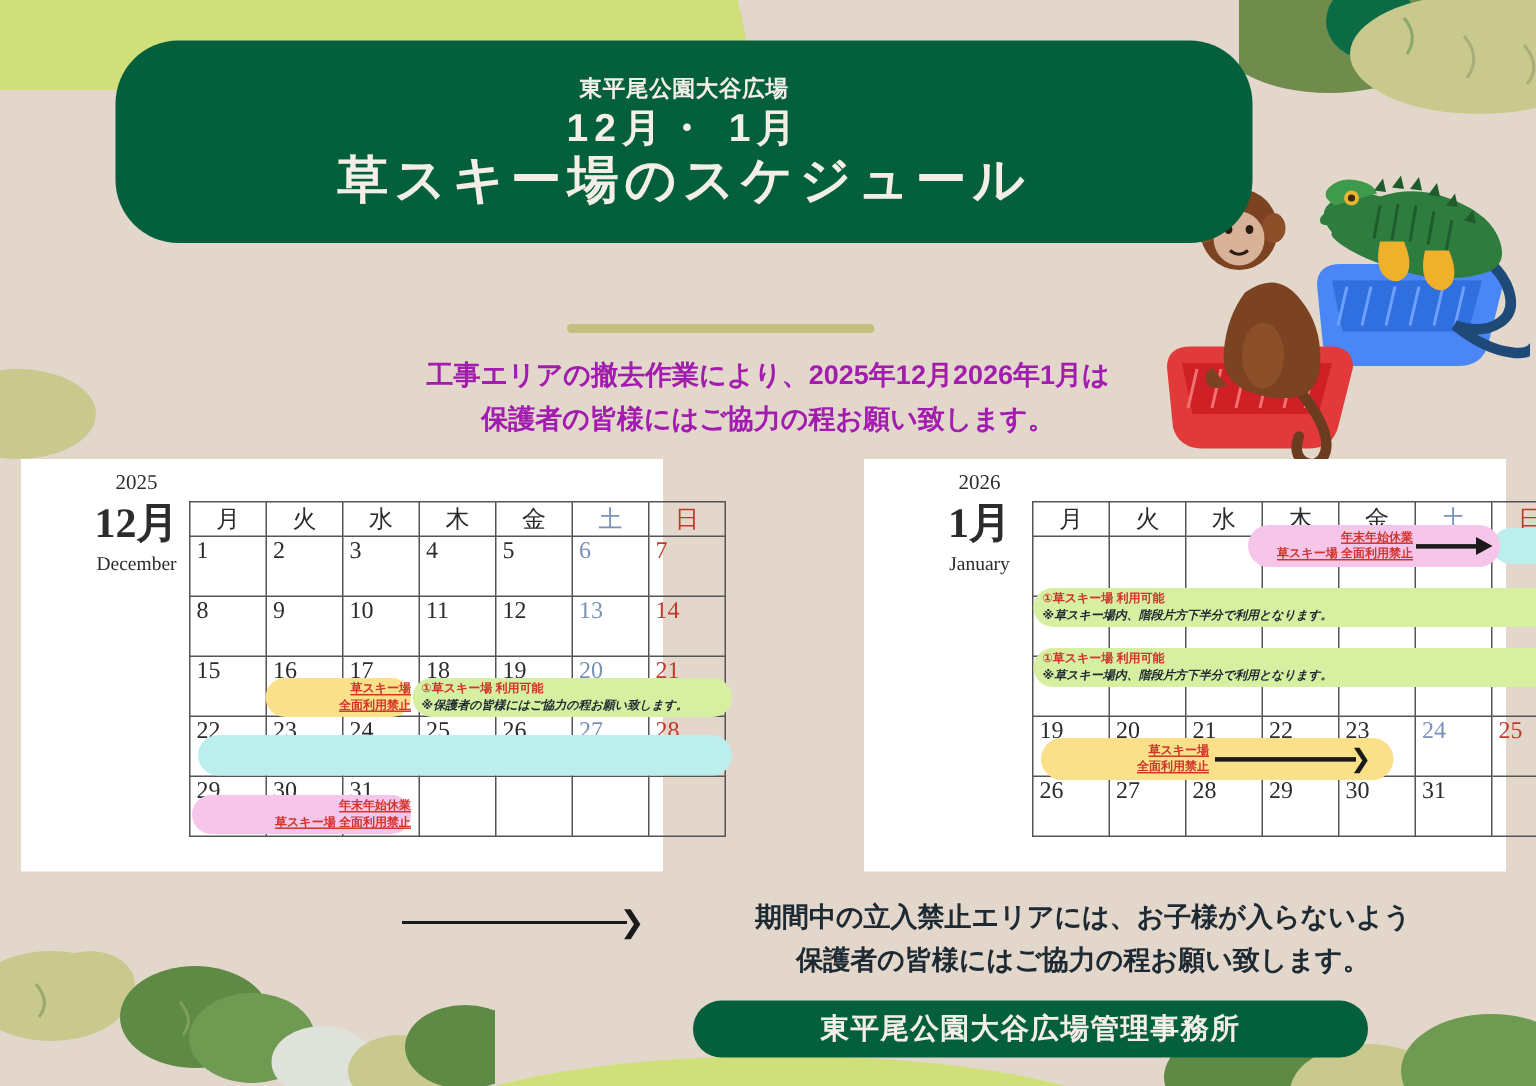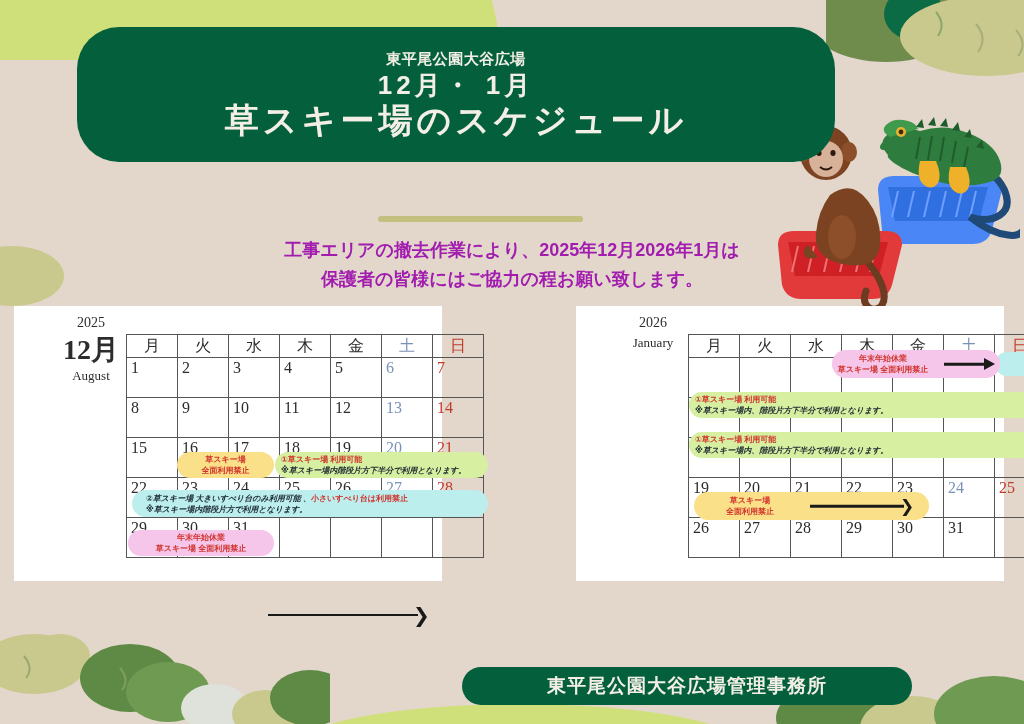--- a/index.html
+++ b/index.html
@@ -81,21 +81,21 @@
   table.cal td.empty{color:transparent;}
 
   
   .band{position:absolute;pointer-events:none;}
   .band-bg{position:absolute;inset:0;border-radius:14px;}
   .band-txt{
     position:absolute;left:6px;top:50%;transform:translateY(-50%);
     font-size:8px;font-weight:bold;line-height:1.42;white-space:nowrap;
     color:#d0342c;
   }
-  .band-txt.center{left:0;width:100%;text-align:center;}
+  .band-txt.center{left:0;width:100%;text-align:right;text-decoration:underline;}
   .red{color:#d0342c;}
   .ink{color:#1d2a33;font-style:italic;}
 
   .arrow-line{position:absolute;height:2.5px;background:#1a1a1a;top:50%;transform:translateY(-50%);}
   .arrow-head{position:absolute;top:50%;transform:translateY(-50%);width:0;height:0;
     border-top:6px solid transparent;border-bottom:6px solid transparent;border-left:11px solid #1a1a1a;}
   .arrow-chev{position:absolute;top:50%;transform:translateY(-50%) rotate(0deg);
     font-size:17px;color:#1a1a1a;font-weight:bold;line-height:1;}
 
   
@@ -243,21 +243,21 @@
   <div class="notice-rule"></div>
   <div class="notice-body">
     <div>工事エリアの撤去作業により、2025年12月2026年1月は</div>
     <div>保護者の皆様にはご協力の程お願い致します。</div>
   </div>
 
   <div class="cal-card" id="cal-dec">
     <div class="cal-title">
       <div class="cal-year">2025</div>
       <div class="cal-month">12月</div>
-      <div class="cal-en">August</div>
+      <div class="cal-en">December</div>
     </div>
     <table class="cal">
       <thead>
         <tr>
           <th>月</th>
           <th>火</th>
           <th>水</th>
           <th>木</th>
           <th>金</th>
           <th class="sat">土</th>
@@ -318,44 +318,41 @@
       <div class="band-txt center">
         <span>草スキー場</span><br>
         <span>全面利用禁止</span>
       </div>
     </div>
 
     <div class="band" style="left:261px;top:146px;width:213px;height:26px;">
       <div class="band-bg" style="background:#d6efa0;"></div>
       <div class="band-txt">
         <span>①草スキー場 利用可能</span><br>
-        <span class="ink">※草スキー場内階段片方下半分で利用となります。</span>
+        <span class="ink">※保護者の皆様にはご協力の程お願い致します。</span>
       </div>
     </div>
 
     <div class="band" style="left:118px;top:184px;width:356px;height:27px;">
       <div class="band-bg" style="background:#bdeeee;"></div>
-      <div class="band-txt" style="left:14px;">
-        <span class="ink">②草スキー場 大きいすべり台のみ利用可能 、</span><span class="red">小さいすべり台は利用禁止</span><br>
-        <span class="ink">※草スキー場内階段片方で利用となります。</span>
-      </div>
     </div>
 
     <div class="band" style="left:114px;top:224px;width:146px;height:26px;">
       <div class="band-bg" style="background:#f6c5ea;"></div>
       <div class="band-txt center">
         <span>年末年始休業</span><br>
         <span>草スキー場 全面利用禁止</span>
       </div>
     </div>
   </div>
 
   <div class="cal-card" id="cal-jan">
     <div class="cal-title">
       <div class="cal-year">2026</div>
+      <div class="cal-month">1月</div>
       <div class="cal-en">January</div>
     </div>
     <table class="cal">
       <thead>
         <tr>
           <th>月</th>
           <th>火</th>
           <th>水</th>
           <th>木</th>
           <th>金</th>
@@ -449,15 +446,19 @@
       </div>
       <div class="arrow-line" style="left:116px;width:94px;"></div>
       <div class="arrow-chev" style="left:206px;">❯</div>
     </div>
   </div>
 
   <div class="foot-arrow">
     <div class="ln"></div>
       <div class="hd">❯</div>
   </div>
+  <div class="foot-text">
+    <div>期間中の立入禁止エリアには、お子様が入らないよう</div>
+    <div>保護者の皆様にはご協力の程お願い致します。</div>
+  </div>
   <div class="foot-btn">東平尾公園大谷広場管理事務所</div>
 
 </div>
 
 </body></html>

